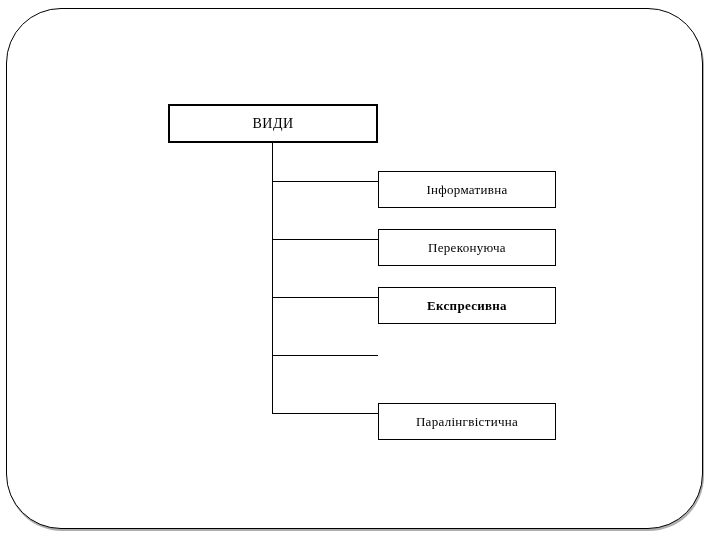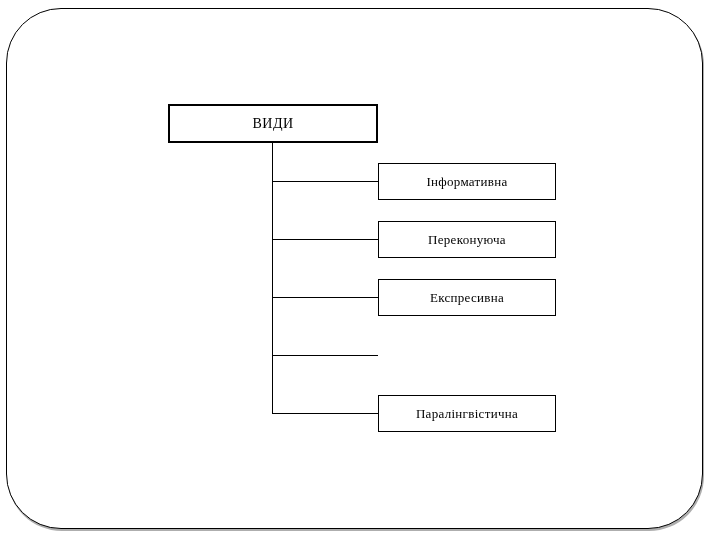--- a/index.html
+++ b/index.html
@@ -56,24 +56,25 @@
     box-sizing: border-box;
     border: 1px solid #000000;
     background: #ffffff;
     display: flex;
     align-items: center;
     justify-content: center;
     font-size: 13px;
     letter-spacing: 0.3px;
     color: #000000;
     text-align: center;
+    margin-top: 8px;
   }
   .child-box.pos-0 { top: 163px; }
   .child-box.pos-1 { top: 221px; }
-  .child-box.pos-2 { top: 279px; }
+  .child-box.pos-2 { top: 279px; font-weight: bold; }
   .child-box.pos-3 { top: 337px; }
   .child-box.pos-4 { top: 395px; text-align: right; }
   .trunk-line {
     position: absolute;
     left: 272px;
     top: 143px;
     width: 1px;
     height: 271px;
     background: #000000;
   }

